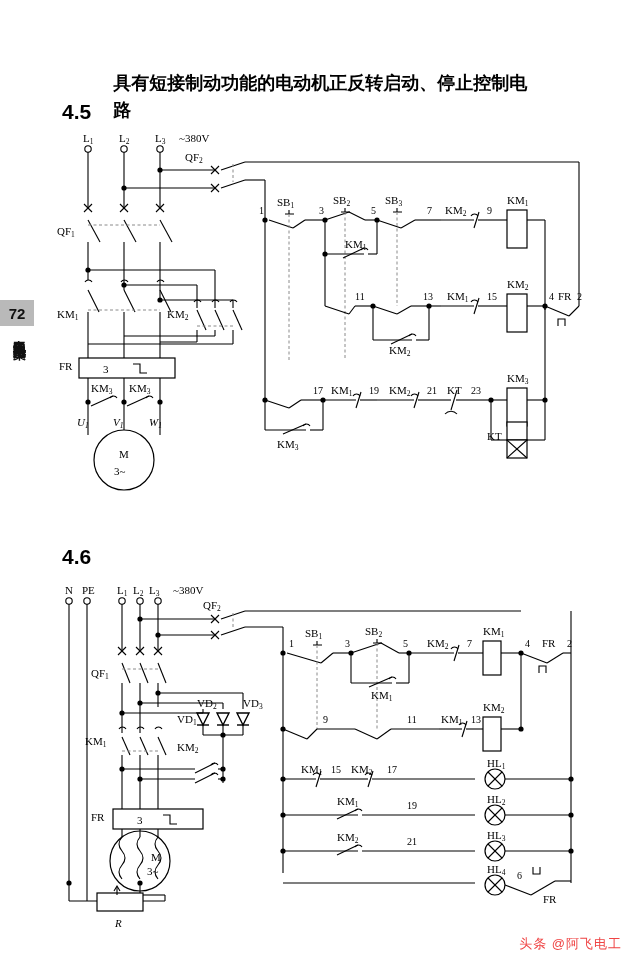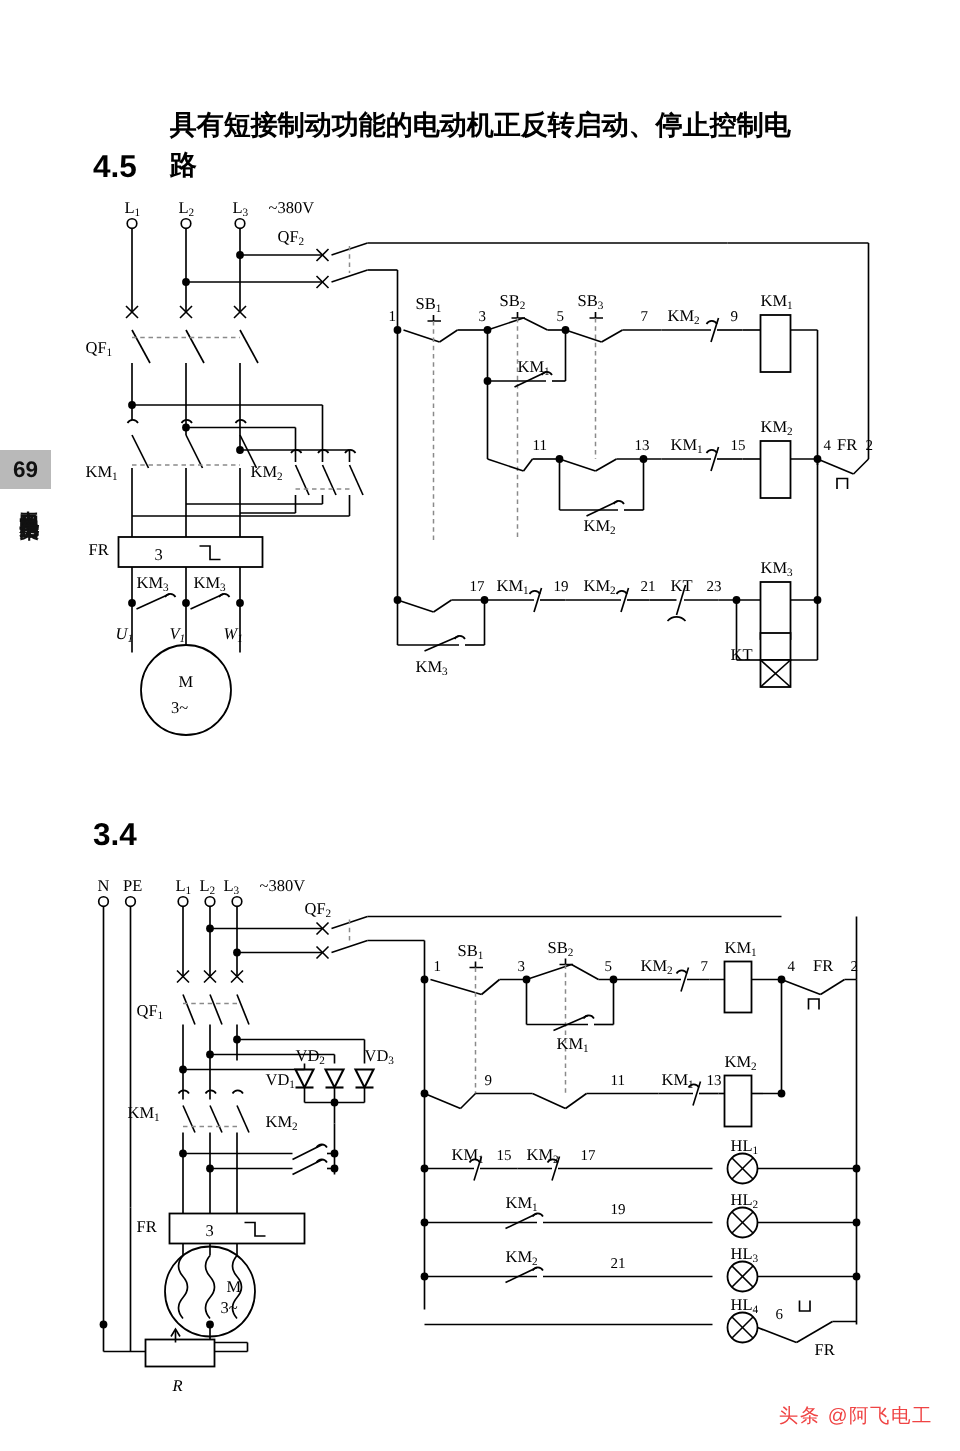--- a/index.html
+++ b/index.html
@@ -62,21 +62,21 @@
 <body>
 
 <div class="page">
 
   <div class="sec" style="left:62px;top:70px;">
     <span class="sec-num">4.5</span>
     <span class="sec-title">具有短接制动功能的电动机正反转启动、停止控制电路</span>
   </div>
 
   <div class="tab-box">
-    <span class="tab-num">69</span>
+    <span class="tab-num">72</span>
   </div>
   <div class="tab-text">电工常用电路图集</div>
 
   <div class="dg" style="left:55px;top:130px;">
   <svg width="530" height="380" viewBox="0 0 530 380">
 
     <text class="lbl" x="28" y="12">L<tspan class="sub" dy="2">1</tspan></text>
     <text class="lbl" x="64" y="12">L<tspan class="sub" dy="2">2</tspan></text>
     <text class="lbl" x="100" y="12">L<tspan class="sub" dy="2">3</tspan></text>
     <text class="lbl" x="124" y="12">~380V</text>
@@ -378,21 +378,21 @@
       <line class="w" x1="210" y1="300" x2="251" y2="300"></line>
       <line class="w" x1="228" y1="304" x2="251" y2="294"></line>
       <line class="w" x1="255" y1="300" x2="268" y2="300"></line>
       <line class="w" x1="268" y1="300" x2="268" y2="270"></line>
     </g>
 
   </svg>
   </div>
 
   <div class="sec" style="left:62px;top:545px;">
-    <span class="sec-num">3.4</span>
+    <span class="sec-num">4.6</span>
   </div>
 
   <div class="dg" style="left:55px;top:583px;">
   <svg width="540" height="350" viewBox="0 0 540 350">
 
     <text class="lbl" x="10" y="11">N</text>
     <text class="lbl" x="27" y="11">PE</text>
     <text class="lbl" x="62" y="11">L<tspan class="sub" dy="2">1</tspan></text>
     <text class="lbl" x="78" y="11">L<tspan class="sub" dy="2">2</tspan></text>
     <text class="lbl" x="94" y="11">L<tspan class="sub" dy="2">3</tspan></text>

